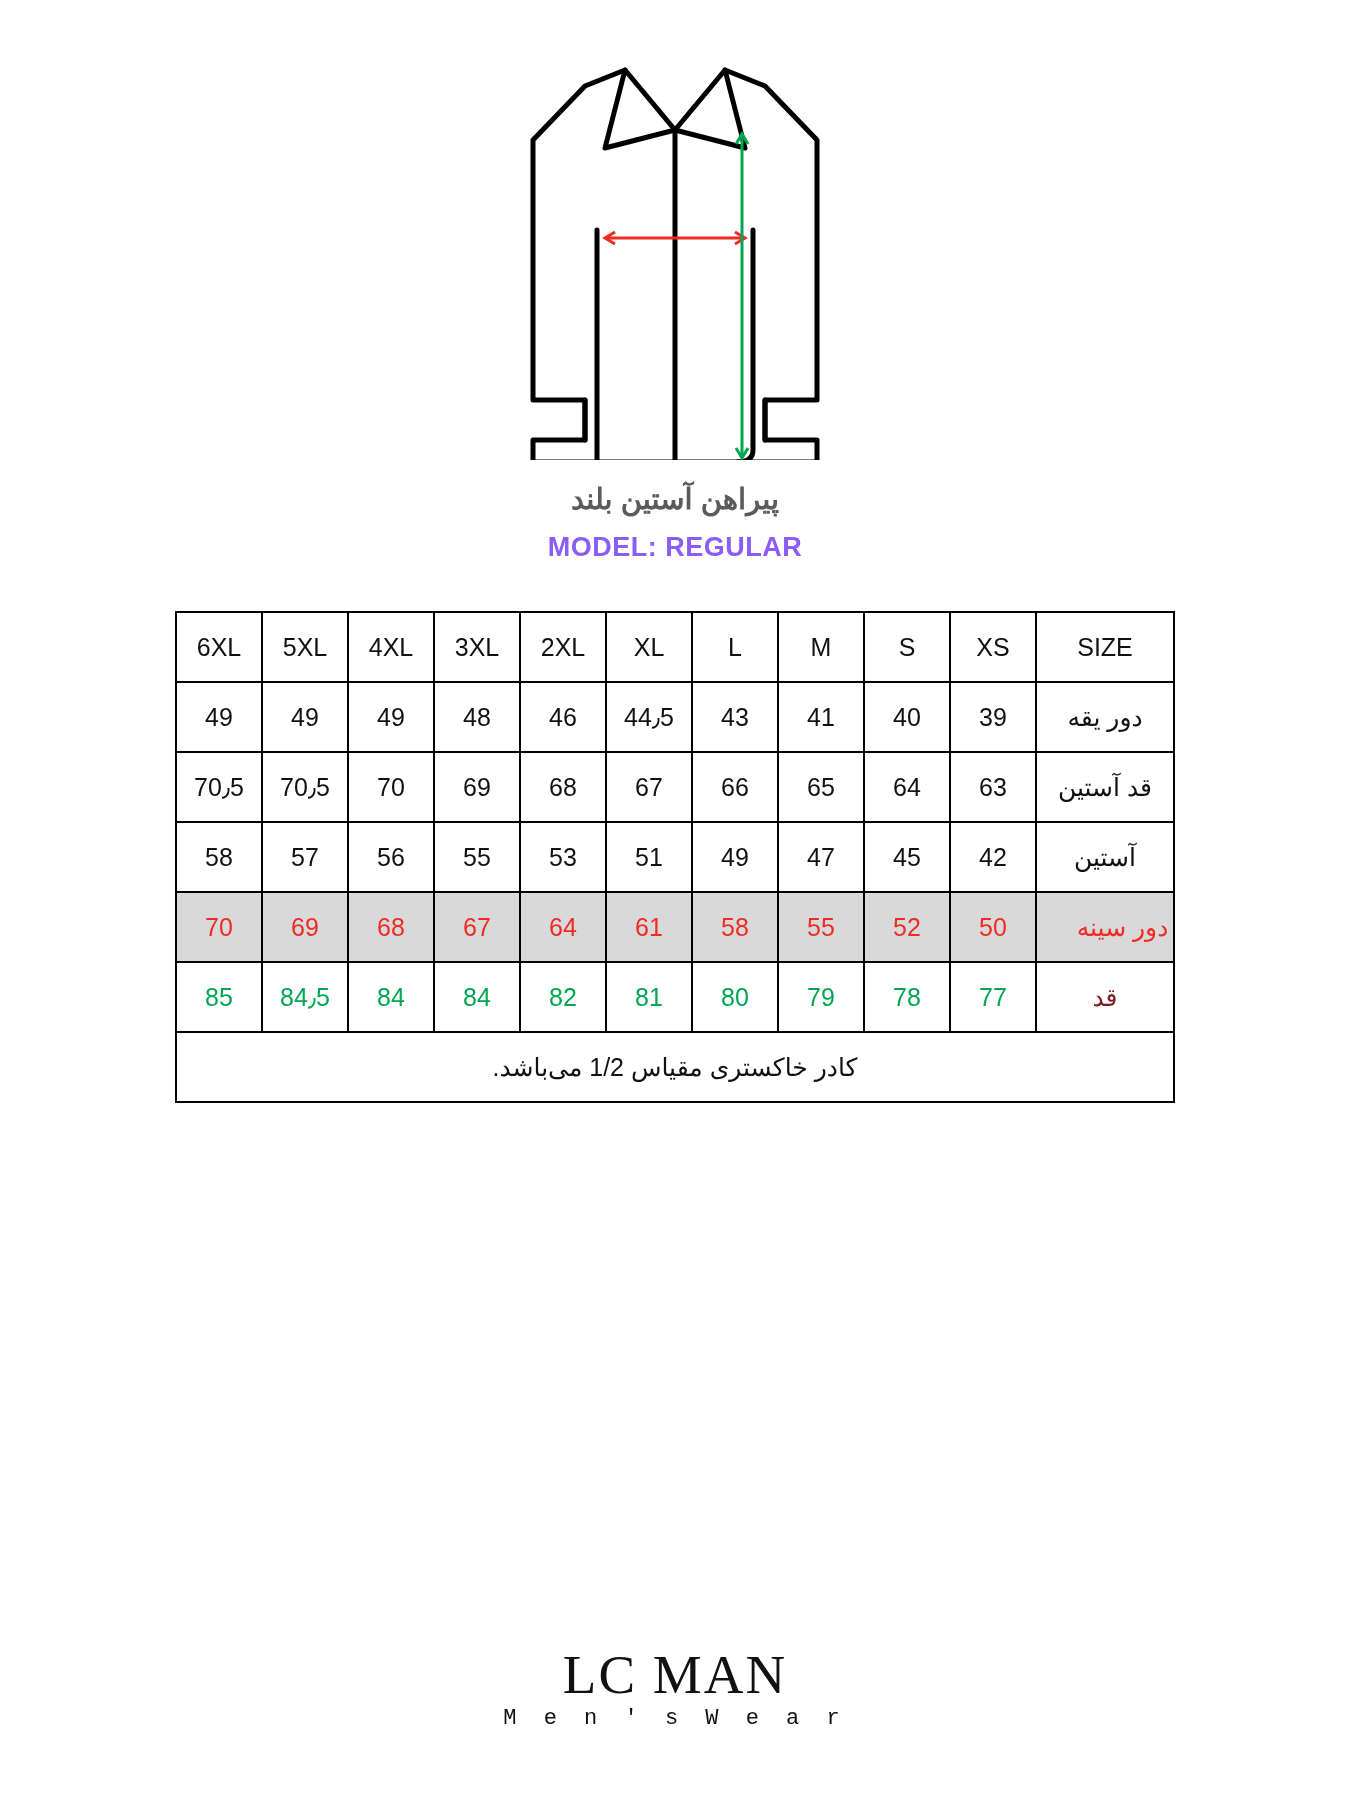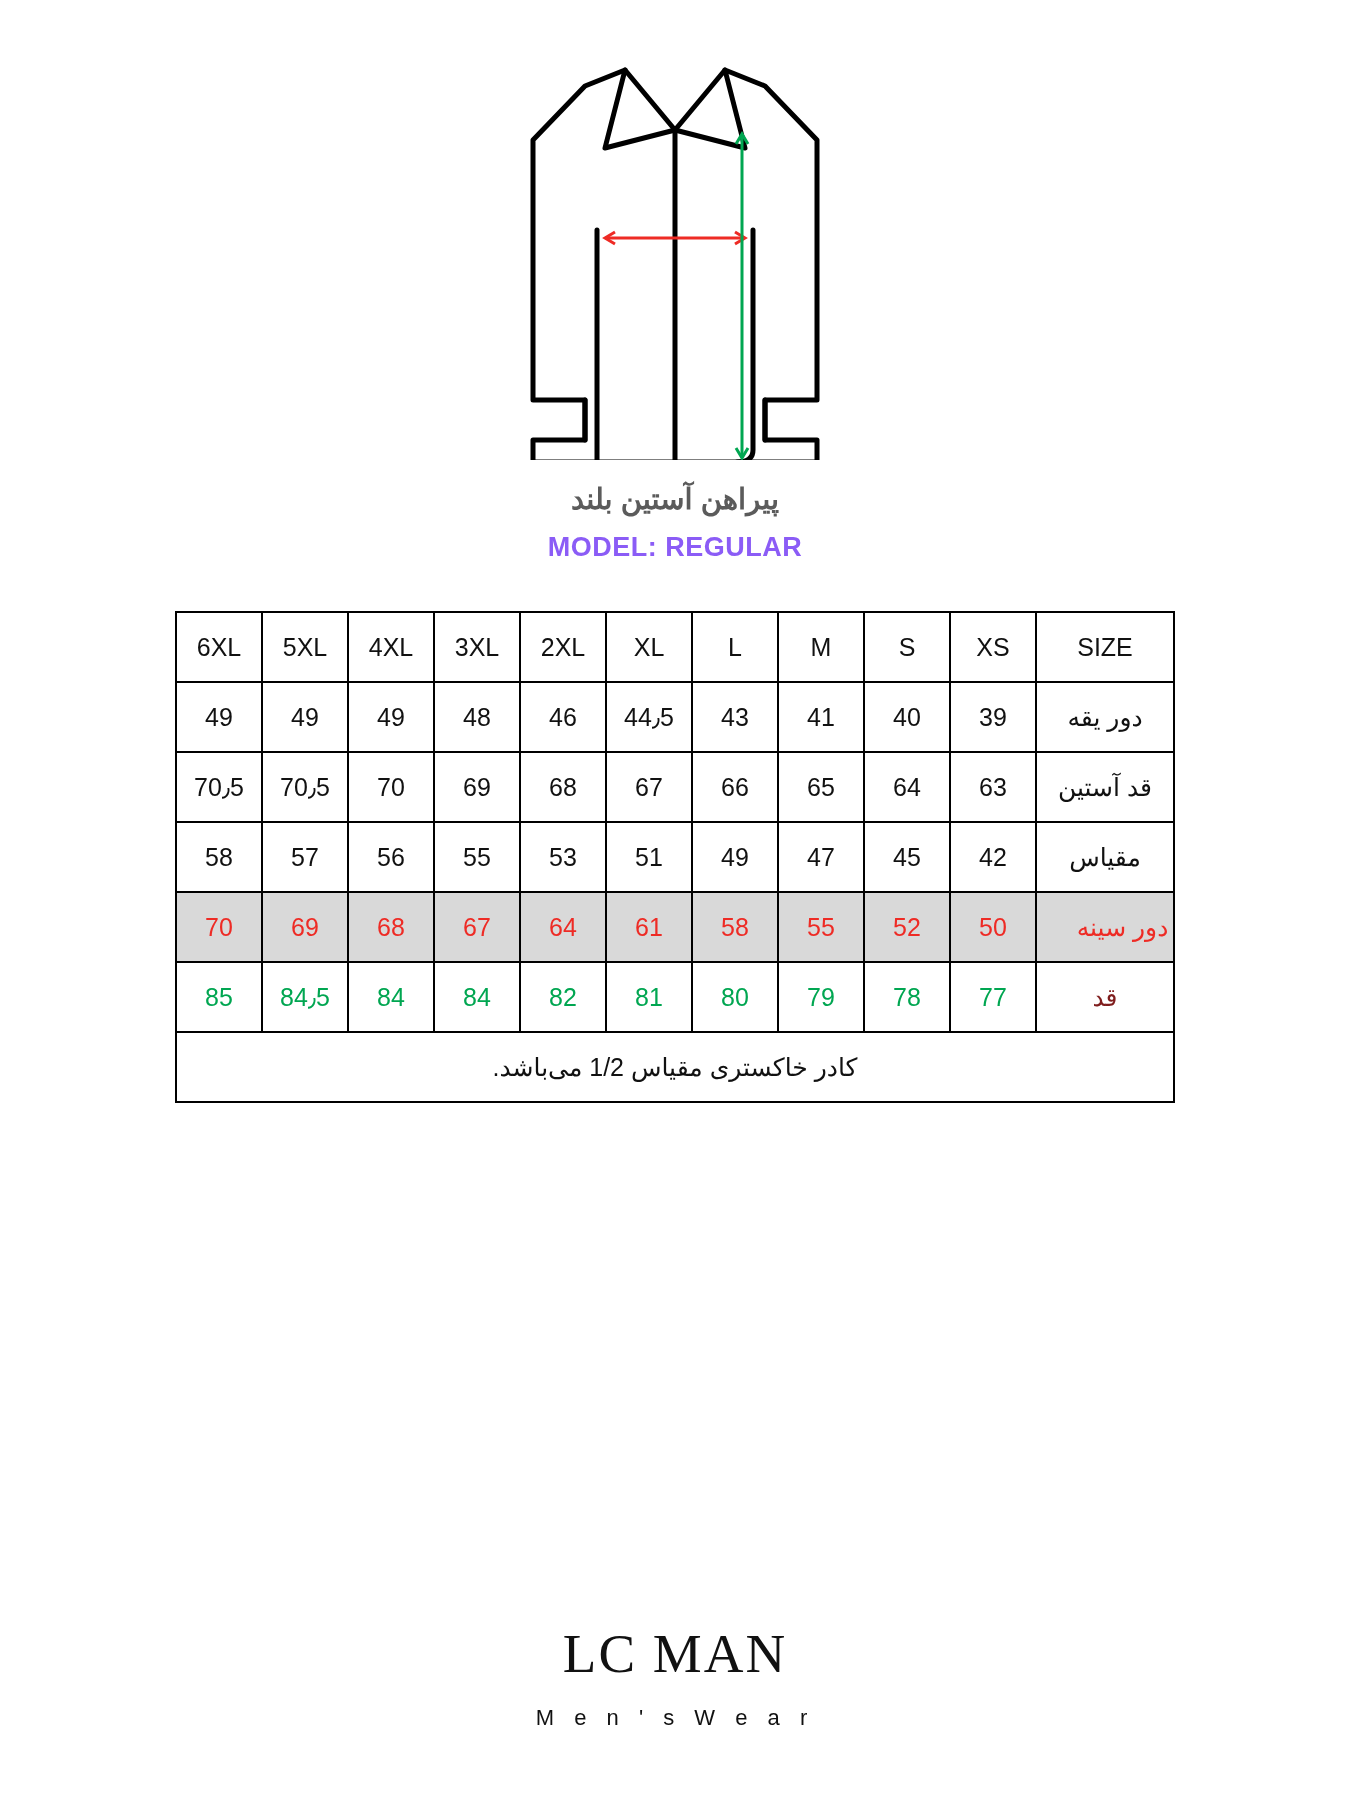--- a/index.html
+++ b/index.html
@@ -120,25 +120,25 @@
     width: 100%;
     text-align: center;
   }
   .logo-main {
     font-family: "Liberation Serif", serif;
     font-size: 55px;
     letter-spacing: 2px;
     color: #111111;
   }
   .logo-sub {
-    font-family: Liberation Sans, sans-serif;
+    font-family: Liberation Mono, monospace;
     font-size: 22px;
     letter-spacing: 7px;
     color: #111111;
-    margin-top: 20px;
+    margin-top: 0;
   }
 </style>
 </head>
 <body>
 
 <div class="page">
 
   <div class="illustration">
     <svg viewBox="0 0 420 430" xmlns="http://www.w3.org/2000/svg">
       <g fill="none" stroke="#000000" stroke-width="5" stroke-linejoin="round" stroke-linecap="round">
@@ -243,21 +243,21 @@
         <td>58</td>
         <td>57</td>
         <td>56</td>
         <td>55</td>
         <td>53</td>
         <td>51</td>
         <td>49</td>
         <td>47</td>
         <td>45</td>
         <td>42</td>
-        <td class="label-cell col-label">مقیاس</td>
+        <td class="label-cell col-label">آستین</td>
       </tr>
 
       <tr class="row-chest">
         <td>70</td>
         <td>69</td>
         <td>68</td>
         <td>67</td>
         <td>64</td>
         <td>61</td>
         <td>58</td>

